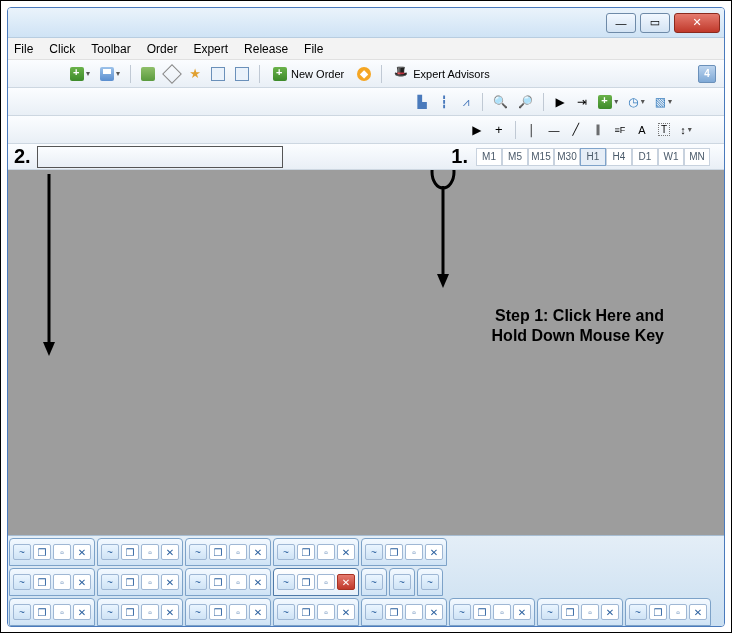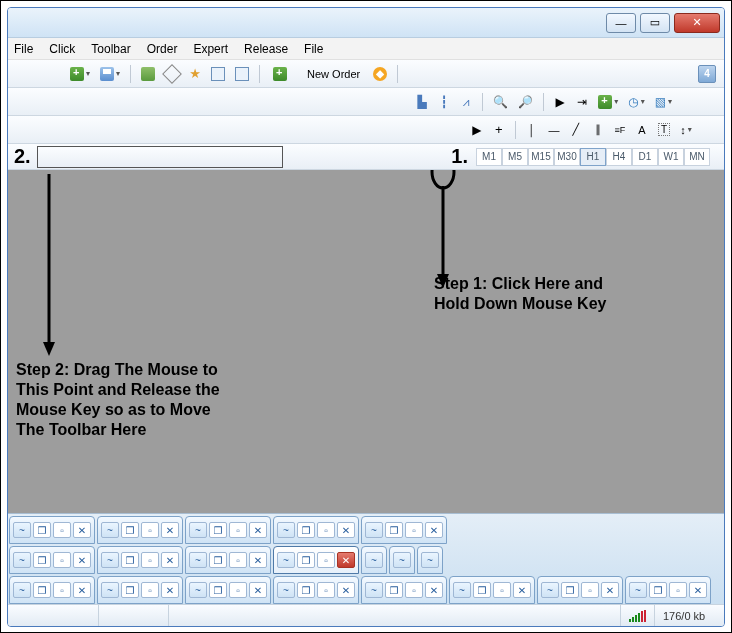--- a/index.html
+++ b/index.html
@@ -75,21 +75,21 @@
   .tb-btn {
     min-width: 20px; height: 20px;
     padding: 0 3px;
     border: 1px solid transparent;
     border-radius: 2px;
     display: inline-flex; align-items: center; justify-content: center;
     background: transparent;
     cursor: default;
     font-size: 11px;
   }
-  .tb-btn.text { padding: 0 6px; gap:20px; }
+  .tb-btn.text { padding: 0 6px; gap:4px; }
   .dd-arrow { font-size:8px; margin-left:2px; color:#555; }
   .icon-box {
     width:14px; height:14px;
     display:inline-block;
   }
   .toolbar-row.rjust { justify-content:flex-end; }
   .g-plus { background: linear-gradient(#6ab24a,#3d8a2a); border-radius:2px; width:14px; height:14px; position:relative;}
   .g-plus::before{content:"+"; color:#fff; position:absolute; left:3px; top:-1px; font-weight:bold; font-size:11px;}
   .b-print { width:14px;height:14px; background:linear-gradient(#9cc2ea,#5a8ecf); border-radius:2px; position:relative;}
   .b-print::before{content:""; position:absolute; top:2px;left:3px;width:8px;height:5px;background:#fff;}
@@ -234,20 +234,24 @@
         </div>
       <div class="tb-sep"></div>
       <div class="tb-btn text">
         <span class="icon-box g-plus"></span>
         <span>New Order</span>
       </div>
       <div class="tb-btn">
           <span class="orange-i">◆</span>
         </div>
       <div class="tb-sep"></div>
+      <div class="tb-btn text">
+        <span class="hat"></span>
+        <span>Expert Advisors</span>
+      </div>
       <div class="badge-4">4</div>
     </div>
 
     <div class="toolbar-row rjust">
       <div style="flex:1"></div>
       <div class="tb-btn">
           <span style="font-size:12px;color:#4a7abc;">▙</span>
         </div>
       <div class="tb-btn">
           <span style="font-size:12px;color:#4a7abc;">┇</span>
@@ -344,27 +348,23 @@
 
       <svg class="arrow-svg" width="720" height="360" style="left:0;top:0;">
         <ellipse cx="435" cy="2" rx="11" ry="16" fill="none" stroke="#000" stroke-width="3"></ellipse>
         <line x1="435" y1="16" x2="435" y2="110" stroke="#000" stroke-width="3"></line>
         <polygon points="435,118 429,104 441,104" fill="#000"></polygon>
 
         <line x1="41" y1="4" x2="41" y2="178" stroke="#000" stroke-width="3"></line>
         <polygon points="41,186 35,172 47,172" fill="#000"></polygon>
       </svg>
 
-      <div class="step-text" style="left: 426px; top: 104px; width: 230px; white-space: pre-line;">Step 1: Click Here and
+      <div class="step-text" style="left: 426px; top: 136px; width: 230px; white-space: pre-line; text-align: right;">Step 1: Click Here and
 Hold Down Mouse Key</div>
 
-      <div class="step-text" style="left: 8px; top: 190px; width: 240px; white-space: pre-line;">Step 2: Drag The Mouse to
-This Point and Release the
-Mouse Key so as to Move
-The Toolbar Here</div>
     </div>
 
     <div class="mdi-rows">
       <div class="mdi-row" id="mdi-row-1">
           <div class="mdi-tab">
             <div class="mdi-ico chart">~</div>
             <div class="mdi-ico ">❐</div>
             <div class="mdi-ico ">▫</div>
             <div class="mdi-ico ">✕</div>
           </div>
@@ -473,32 +473,15 @@
           </div>
           <div class="mdi-tab">
             <div class="mdi-ico chart">~</div>
             <div class="mdi-ico ">❐</div>
             <div class="mdi-ico ">▫</div>
             <div class="mdi-ico ">✕</div>
           </div>
         </div>
     </div>
 
-    <div class="statusbar">
-      <div class="status-cell" style="border-left:none;width:90px;"></div>
-      <div class="status-cell" style="width:70px;"></div>
-      <div class="status-cell" style="width:200px;"></div>
-      <div class="status-spacer"></div>
-      <div class="status-cell">
-        <div class="conn-bars">
-          <span></span>
-            <span></span>
-            <span></span>
-            <span></span>
-            <span></span>
-            <span></span>
-        </div>
-      </div>
-      <div class="status-cell" style="min-width:70px;">176/0 kb</div>
-    </div>
 
   </div>
 </div>
 
 </body></html>

